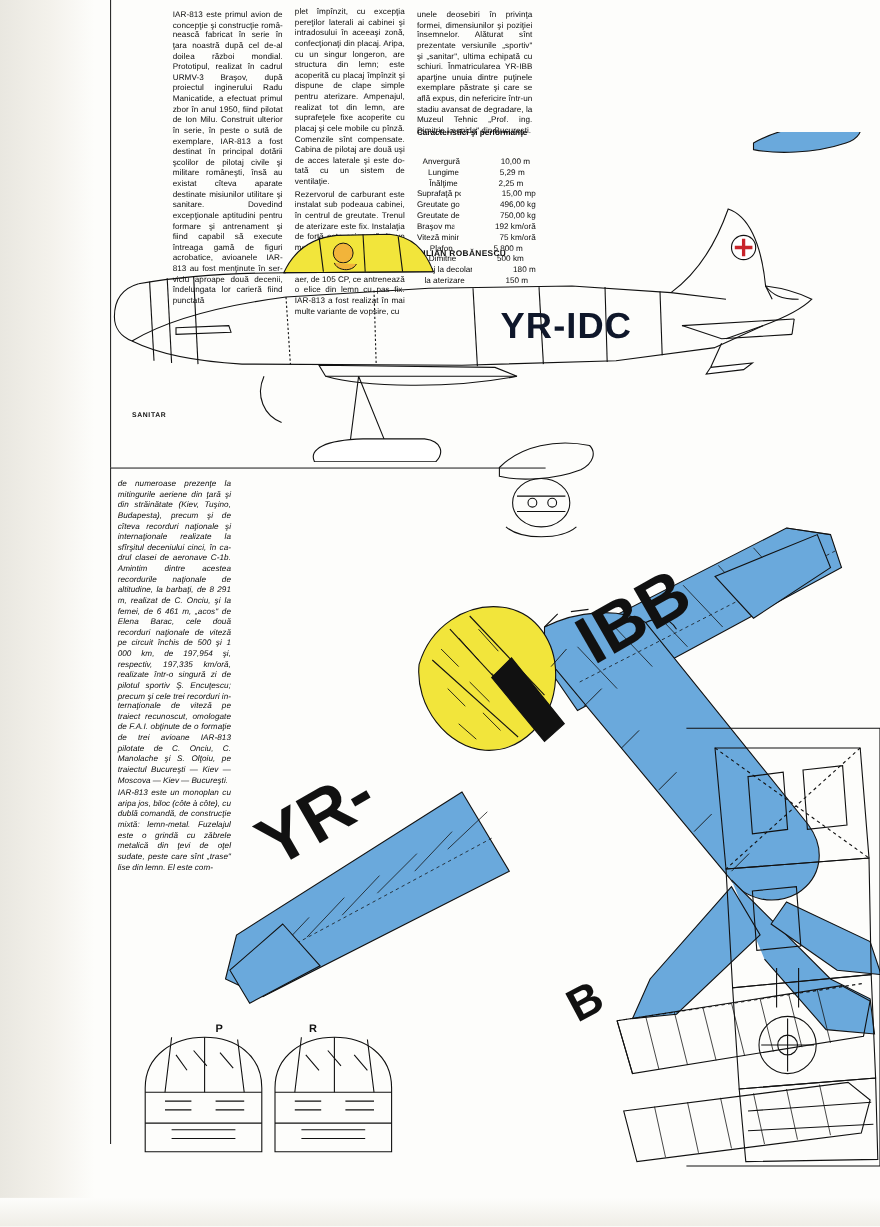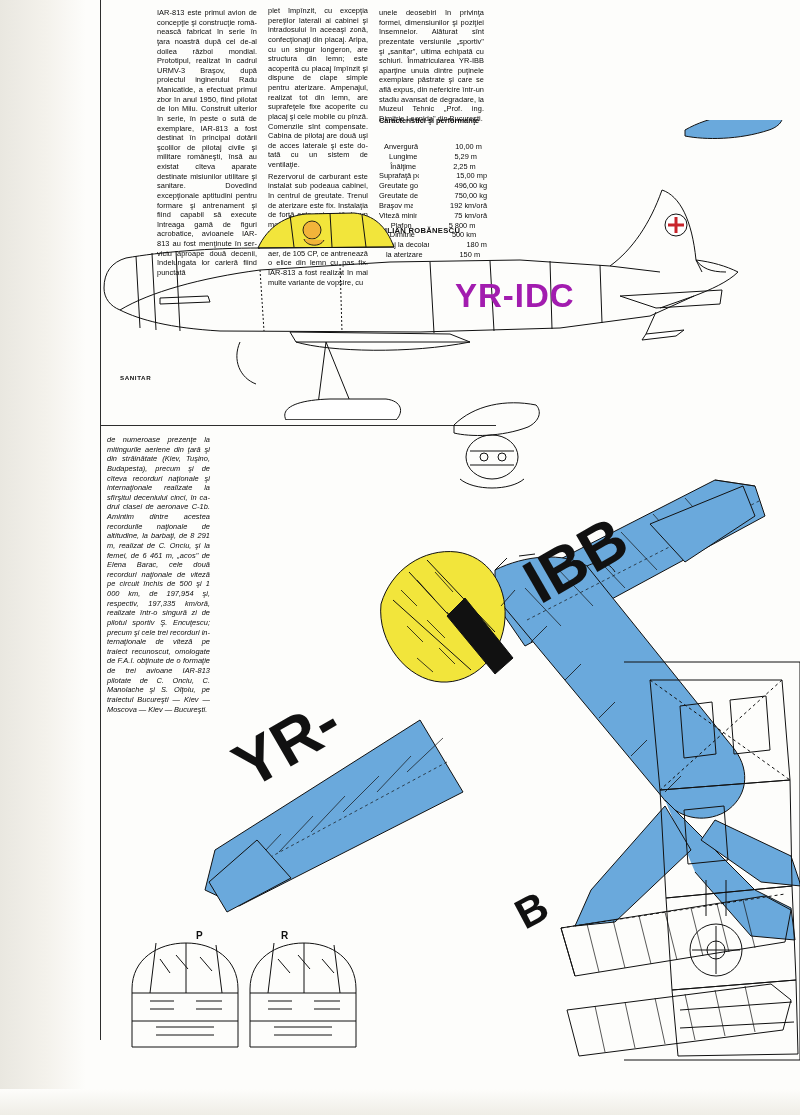--- a/index.html
+++ b/index.html
@@ -70,21 +70,21 @@
   }
   .rule-mid{
     position:absolute;left:100px;top:425px;width:396px;height:1px;background:#2d2d2d;
   }
   .rule-left2{
     position:absolute;left:100px;top:425px;width:1px;height:615px;background:#2d2d2d;
   }
   .reg-yr10c{
     position:absolute;left:455px;top:277px;
     font-size:33px;font-weight:bold;letter-spacing:1px;
-    color:#a21caf;
+    color:#0f172a;
     font-family:"Liberation Sans", sans-serif;
   }
 </style>
 </head>
 <body>
 
 <div class="page">
 
   <div class="edge-left"></div>
   <div class="edge-bottom"></div>
@@ -227,20 +227,21 @@
         <path d="M0,20 C24,6 60,0 96,2 C100,8 96,16 84,20 C54,30 20,30 0,26 Z" fill="#6aa9dc"></path>
       </g>
     </svg>
   </div>
 
   <div class="reg-yr10c">YR-IDC</div>
   <div class="label-sanitar">SANITAR</div>
 
   <div class="col col-d">
     <p>de numeroase prezenţe la mitin­gurile aeriene din ţară şi din străi­nătate (Kiev, Tuşino, Budapesta), precum şi de cîteva recorduri na­ţionale şi internaţionale realizate la sfîrşitul deceniului cinci, în ca­drul clasei de aeronave C-1b. Amintim dintre acestea recordu­rile naţionale de altitudine, la bar­baţi, de 8 291 m, realizat de C. Onciu, şi la femei, de 6 461 m, „acos" de Elena Barac, cele două recorduri naţionale de viteză pe circuit închis de 500 şi 1 000 km, de 197,954 şi, respectiv, 197,335 km/oră, realizate într-o singură zi de pilotul sportiv Ş. Encuţescu; precum şi cele trei recorduri in­ternaţionale de viteză pe traiect recunoscut, omologate de F.A.I. obţinute de o formaţie de trei avioane IAR-813 pilotate de C. Onciu, C. Manolache şi S. Olţoiu, pe traiectul Bucureşti — Kiev — Moscova — Kiev — Bucureşti.</p>
+    <p>IAR-813 este un monoplan cu aripa jos, biloc (côte à côte), cu dublă comandă, de construcţie mixtă: lemn-metal. Fuzelajul este o grindă cu zăbrele metalică din ţevi de oţel sudate, peste care sînt „trase" lise din lemn. El este com-</p>
   </div>
 
   <div class="dwg" style="left:195px;top:420px;">
     <svg width="605" height="640" viewBox="0 0 605 640">
       <defs>
         <g id="panelines"></g>
       </defs>
       <g stroke="#111" stroke-width="1" fill="none">
 
         <path d="M295,175 L520,60 L560,66 L570,96 L330,226 Z" fill="#6aa9dc"></path>

